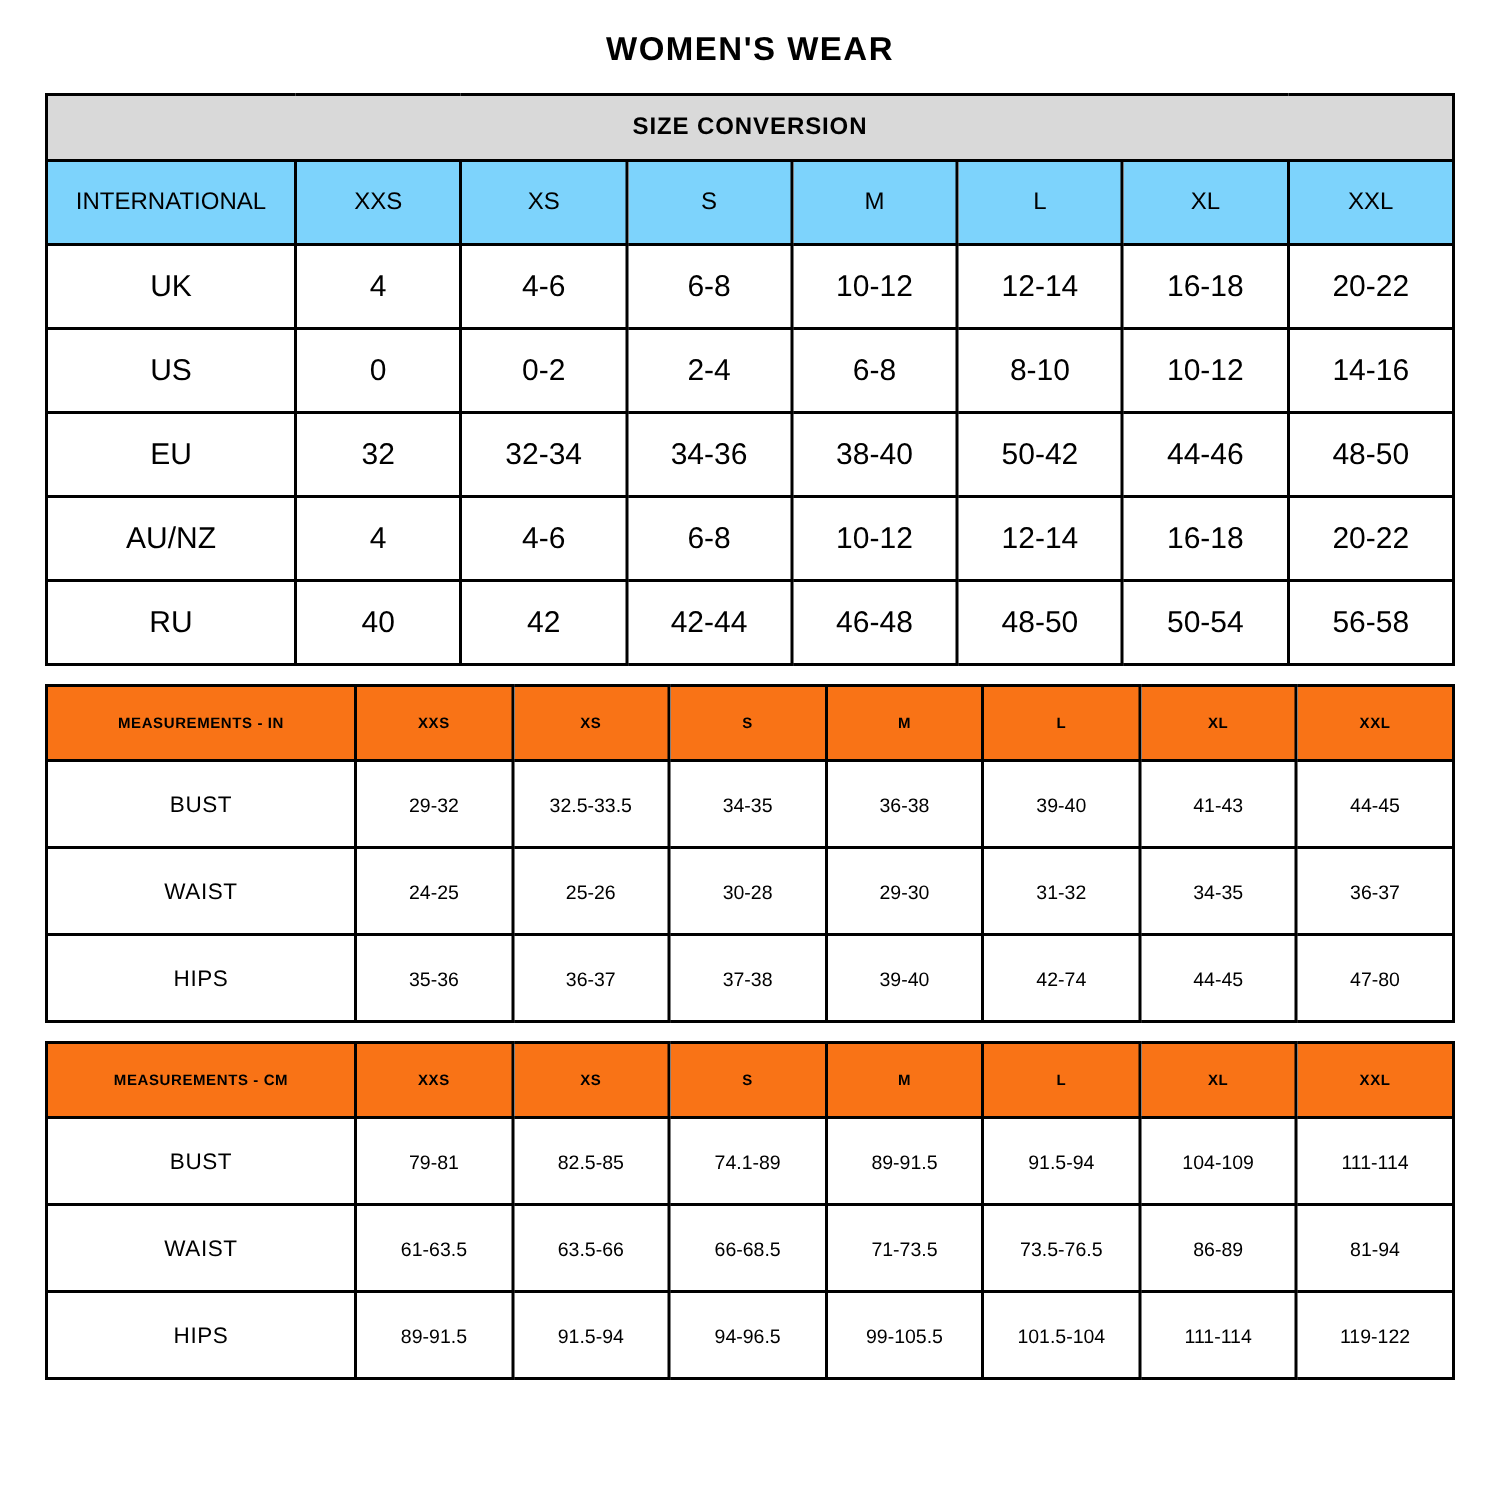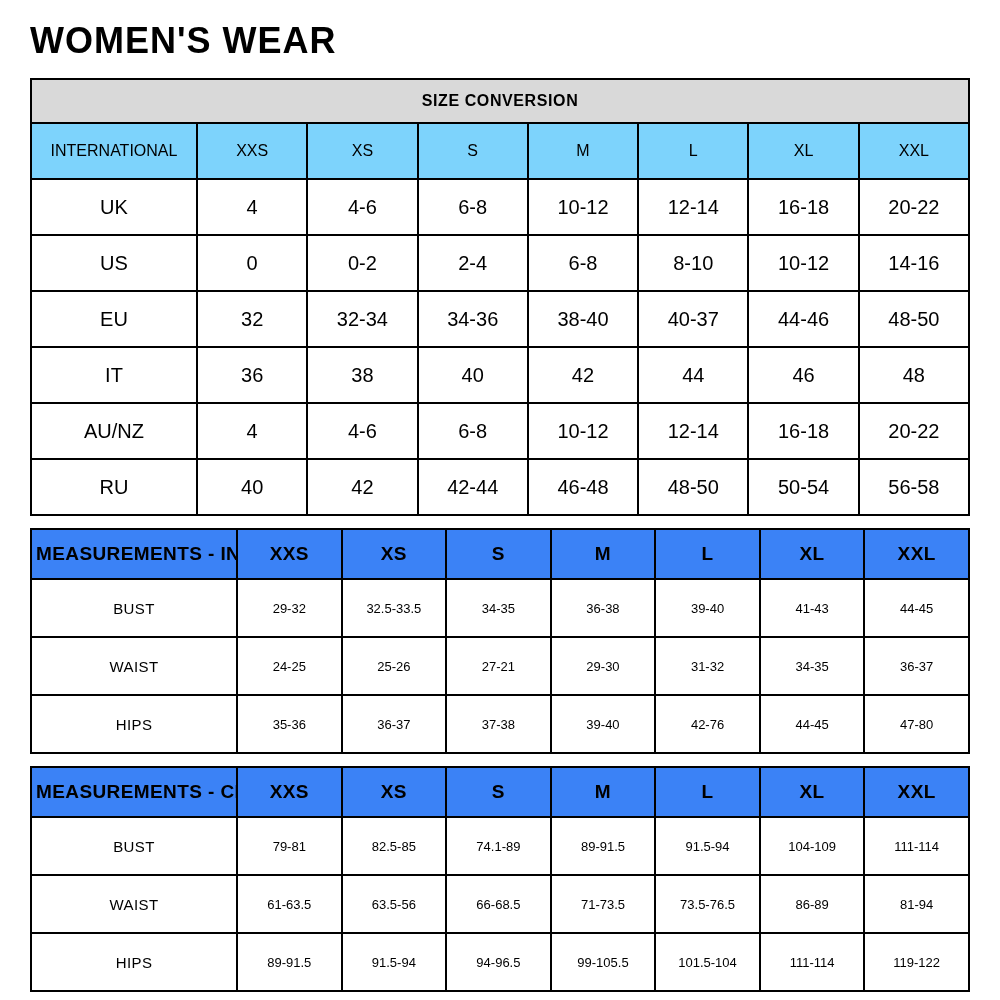--- a/index.html
+++ b/index.html
@@ -9,22 +9,22 @@
     color:#000000;
     -webkit-font-smoothing:antialiased;
   }
   .sheet {
     width:1000px;
     min-height:1000px;
     box-sizing:border-box;
     padding:12px 30px 18px 30px;
   }
   .page-title {
-    text-align:left;
-    font-size:36px;
+    text-align:center;
+    font-size:22px;
     font-weight:bold;
     letter-spacing:1px;
     margin:8px 0 16px 0;
   }
   table {
     width:100%;
     border-collapse:collapse;
     table-layout:fixed;
     margin:12px 0 11px 0;
   }
@@ -49,23 +49,23 @@
   #t1 tr.header-row th {
     height:54px;
     font-size:16px;
     font-weight:normal;
     background:#7dd3fc;
   }
   #t1 td { height:54px; font-size:20px; }
   
   #t2 col.c0, #t3 col.c0 { width:206px; }
   #t2 tr.header-row th, #t3 tr.header-row th {
-    background:#3b82f6;
+    background:#f97316;
     height:48px;
-    font-size:19px;
+    font-size:10px;
     font-weight:bold;
     letter-spacing:0.4px;
   }
   #t2 td, #t3 td { height:56px; font-size:13px; }
   #t2 td.row-label, #t3 td.row-label { font-size:15px; letter-spacing:0.4px; }
 </style>
 </head>
 <body>
 
 <div class="sheet">
@@ -116,33 +116,23 @@
           <td>8-10</td>
           <td>10-12</td>
           <td>14-16</td>
         </tr>
         <tr>
           <td class="row-label">EU</td>
           <td>32</td>
           <td>32-34</td>
           <td>34-36</td>
           <td>38-40</td>
-          <td>40-37</td>
+          <td>50-42</td>
           <td>44-46</td>
           <td>48-50</td>
-        </tr>
-        <tr>
-          <td class="row-label">IT</td>
-          <td>36</td>
-          <td>38</td>
-          <td>40</td>
-          <td>42</td>
-          <td>44</td>
-          <td>46</td>
-          <td>48</td>
         </tr>
         <tr>
           <td class="row-label">AU/NZ</td>
           <td>4</td>
           <td>4-6</td>
           <td>6-8</td>
           <td>10-12</td>
           <td>12-14</td>
           <td>16-18</td>
           <td>20-22</td>
@@ -189,33 +179,33 @@
           <td>34-35</td>
           <td>36-38</td>
           <td>39-40</td>
           <td>41-43</td>
           <td>44-45</td>
         </tr>
         <tr>
           <td class="row-label">WAIST</td>
           <td>24-25</td>
           <td>25-26</td>
-          <td>27-21</td>
+          <td>30-28</td>
           <td>29-30</td>
           <td>31-32</td>
           <td>34-35</td>
           <td>36-37</td>
         </tr>
         <tr>
           <td class="row-label">HIPS</td>
           <td>35-36</td>
           <td>36-37</td>
           <td>37-38</td>
           <td>39-40</td>
-          <td>42-76</td>
+          <td>42-74</td>
           <td>44-45</td>
           <td>47-80</td>
         </tr>
       </tbody>
   </table>
 
   <table id="t3">
     <colgroup>
       <col class="c0">
         <col>
@@ -243,21 +233,21 @@
           <td>82.5-85</td>
           <td>74.1-89</td>
           <td>89-91.5</td>
           <td>91.5-94</td>
           <td>104-109</td>
           <td>111-114</td>
         </tr>
         <tr>
           <td class="row-label">WAIST</td>
           <td>61-63.5</td>
-          <td>63.5-56</td>
+          <td>63.5-66</td>
           <td>66-68.5</td>
           <td>71-73.5</td>
           <td>73.5-76.5</td>
           <td>86-89</td>
           <td>81-94</td>
         </tr>
         <tr>
           <td class="row-label">HIPS</td>
           <td>89-91.5</td>
           <td>91.5-94</td>

